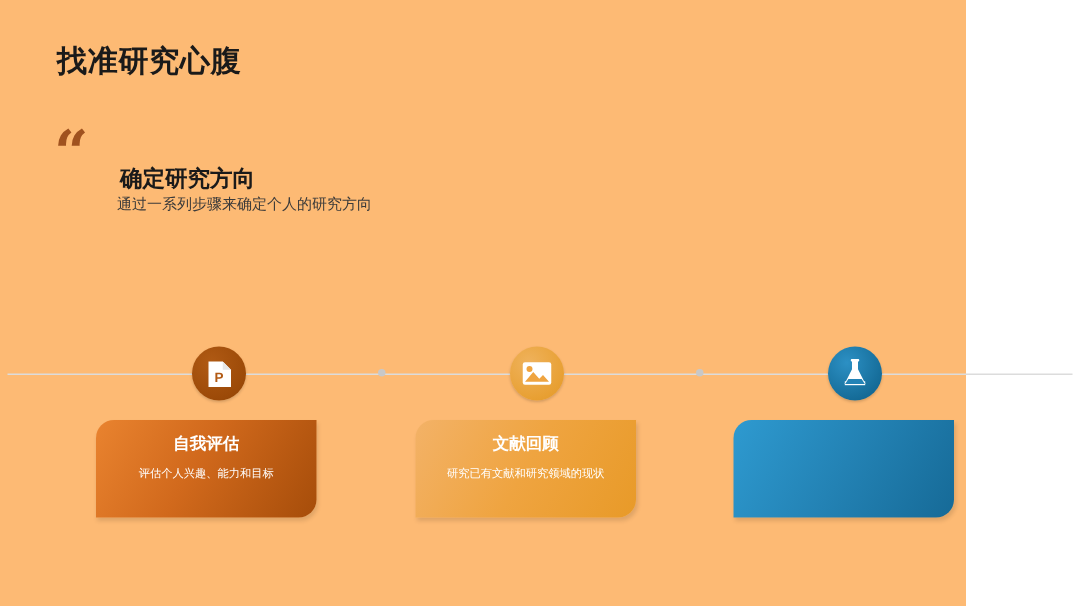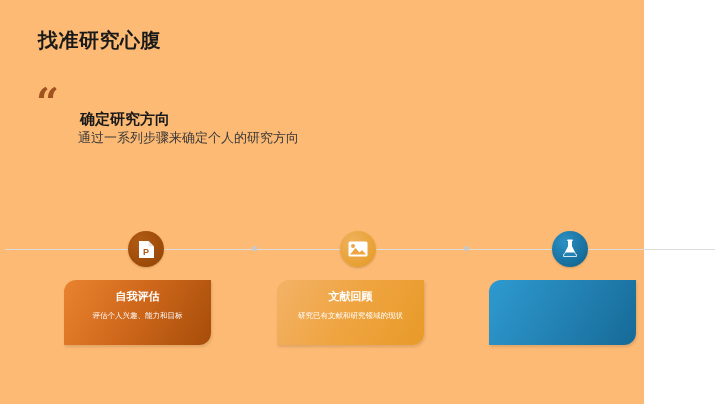--- a/index.html
+++ b/index.html
@@ -58,21 +58,21 @@
     font-size: 15px;
     font-weight: bold;
     color: #1a1a1a;
     white-space: nowrap;
     margin-top: 18px;
   }
   .quote-sub {
     position: absolute;
     left: 42px;
     top: 37px;
-    font-size: 13px;
+    font-size: 10px;
     color: #3a3a3a;
     white-space: nowrap;
   }
 
   
   .timeline-line {
     position: absolute;
     left: 5px;
     top: 249px;
     width: 710px;

